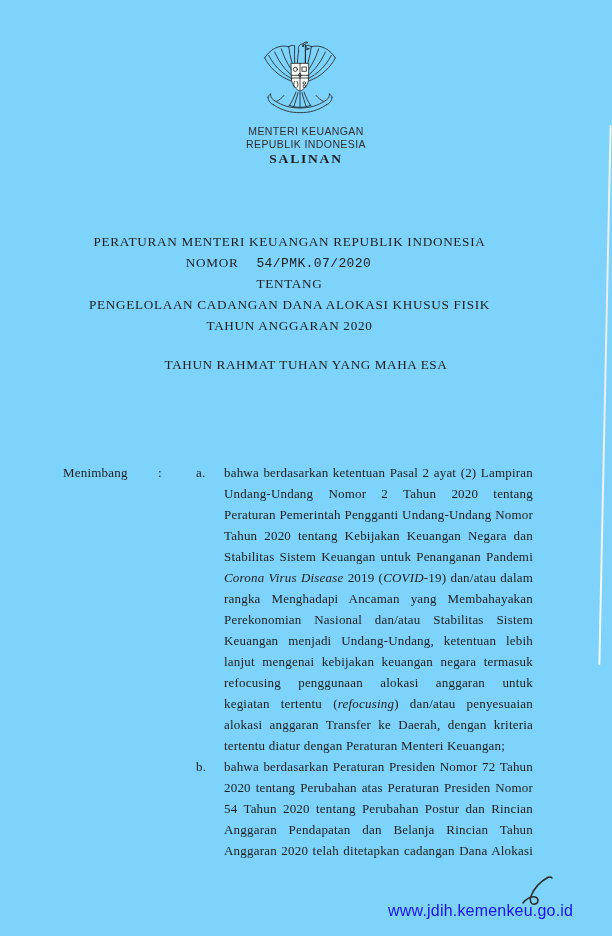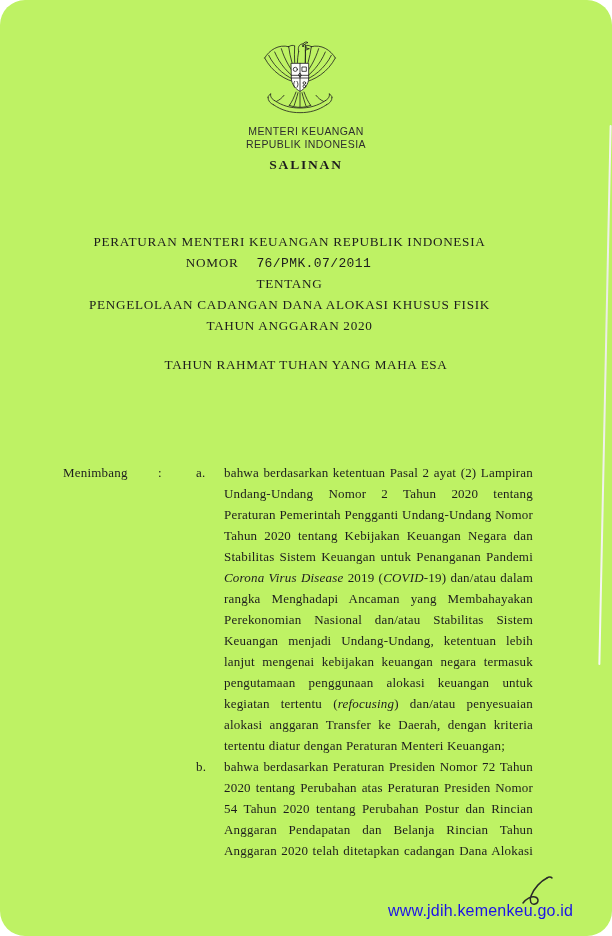--- a/index.html
+++ b/index.html
@@ -1,30 +1,29 @@
 <!DOCTYPE html>
 <html style="--url-color: #1c13e8; --ink: #1d1d1d;"><head>
 <meta charset="utf-8">
 <style>
   :root { --ink:#1d1d1d; --url-color:#1c13e8; }
   html,body { margin:0; padding:0; background:#ffffff; }
   .page {
     position:relative; width:612px; height:936px; margin:0 auto;
-    background:#bef264; overflow:hidden; color:var(--ink);
+    background:#7dd3fc; overflow:hidden; color:var(--ink);
     font-family:"Liberation Serif", serif;
-    border-radius:25px;
   }
   
   .letterhead { position:absolute; top:40px; left:0; width:612px; text-align:center; }
   .emblem { display:inline-block; transform:translateX(-6px); }
   .ministry {
     margin-top:3px; font-family:"Liberation Sans", sans-serif;
     font-size:10.5px; line-height:12.5px; letter-spacing:0.4px; color:#2e2e2e;
   }
-  .salinan { margin-top:7px; font-weight:bold; font-size:13.5px; letter-spacing:1.8px; }
+  .salinan { margin-top:1px; font-weight:bold; font-size:13.5px; letter-spacing:1.8px; }
   
   .title-block { position:absolute; top:231px; left:0; width:579px; text-align:center;
     font-size:13.2px; letter-spacing:0.7px; }
   .t-line { height:21px; line-height:21px; }
   .nomor-row { display:flex; justify-content:center; align-items:baseline; gap:18px;
     transform:translateX(-11px); }
   .nomor-value { font-family:"Liberation Mono", monospace; font-size:13px; letter-spacing:0.4px; }
   .invocation, .authority { position:absolute; left:0; width:612px; text-align:center;
     font-size:13.2px; letter-spacing:0.6px; }
   .invocation { top:357px; }
@@ -122,21 +121,21 @@
       <div>MENTERI KEUANGAN</div>
       <div>REPUBLIK INDONESIA</div>
     </div>
     <div class="salinan">SALINAN</div>
   </div>
 
   <div class="title-block">
     <div class="t-line">PERATURAN MENTERI KEUANGAN REPUBLIK INDONESIA</div>
     <div class="t-line nomor-row">
       <span>NOMOR</span>
-      <span class="nomor-value">76/PMK.07/2011</span>
+      <span class="nomor-value">54/PMK.07/2020</span>
     </div>
     <div class="t-line">TENTANG</div>
     <div class="t-line">PENGELOLAAN CADANGAN DANA ALOKASI KHUSUS FISIK</div>
     <div class="t-line">TAHUN ANGGARAN 2020</div>
   </div>
 
   <div class="invocation">TAHUN RAHMAT TUHAN YANG MAHA ESA</div>
 
   <div class="considerations">
     <div class="c-label">Menimbang</div>
@@ -148,21 +147,21 @@
             <div class="c-line">bahwa berdasarkan ketentuan Pasal 2 ayat (2) Lampiran</div>
             <div class="c-line">Undang-Undang Nomor 2 Tahun 2020 tentang Penetapan</div>
             <div class="c-line">Peraturan Pemerintah Pengganti Undang-Undang Nomor 1</div>
             <div class="c-line">Tahun 2020 tentang Kebijakan Keuangan Negara dan</div>
             <div class="c-line">Stabilitas Sistem Keuangan untuk Penanganan Pandemi</div>
             <div class="c-line"><i>Corona Virus Disease</i> 2019 (<i>COVID</i>-19) dan/atau dalam</div>
             <div class="c-line">rangka Menghadapi Ancaman yang Membahayakan</div>
             <div class="c-line">Perekonomian Nasional dan/atau Stabilitas Sistem</div>
             <div class="c-line">Keuangan menjadi Undang-Undang, ketentuan lebih</div>
             <div class="c-line">lanjut mengenai kebijakan keuangan negara termasuk</div>
-            <div class="c-line">pengutamaan penggunaan alokasi keuangan untuk</div>
+            <div class="c-line">refocusing penggunaan alokasi anggaran untuk</div>
             <div class="c-line">kegiatan tertentu (<i>refocusing</i>) dan/atau penyesuaian</div>
             <div class="c-line">alokasi anggaran Transfer ke Daerah, dengan kriteria</div>
             <div class="c-line last">tertentu diatur dengan Peraturan Menteri Keuangan;</div>
           </div>
         </div>
         <div class="c-item">
           <div class="c-marker">b.</div>
           <div class="c-lines">
             <div class="c-line">bahwa berdasarkan Peraturan Presiden Nomor 72 Tahun</div>
             <div class="c-line">2020 tentang Perubahan atas Peraturan Presiden Nomor</div>

